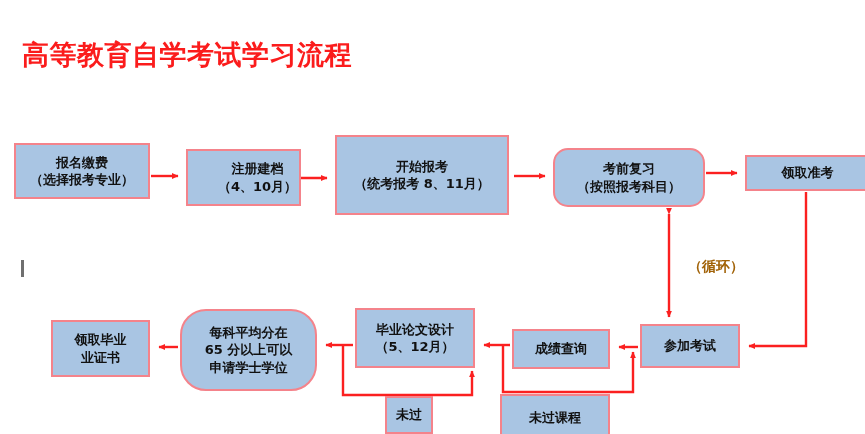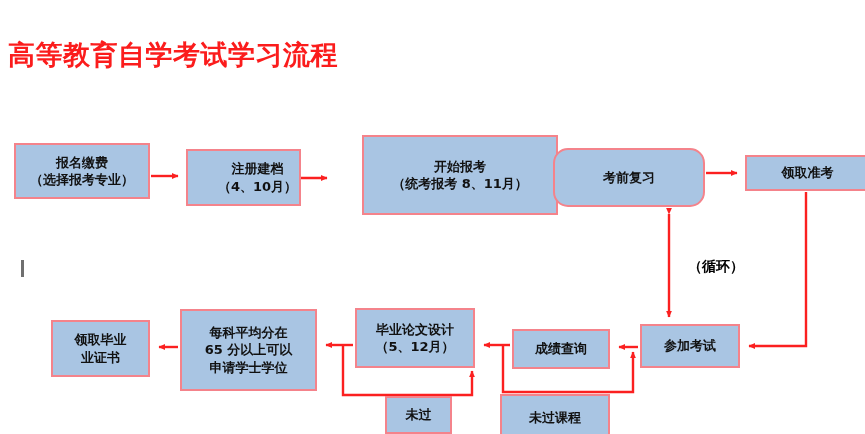--- a/index.html
+++ b/index.html
@@ -14,21 +14,21 @@
     font-family: "DejaVu Sans", "Liberation Sans", sans-serif;
   }
   #stage {
     position: relative;
     width: 865px;
     height: 434px;
     background: #ffffff;
   }
   #title {
     position: absolute;
-    left: 8px;
+    left: 22px;
     top: 37px;
     font-size: 27px;
     font-weight: bold;
     color: #fb1c1c;
     letter-spacing: 0.5px;
     white-space: nowrap;
     font-family: "DejaVu Sans", "Liberation Sans", sans-serif;
   }
   .node {
     position: absolute;
@@ -45,21 +45,21 @@
     line-height: 1.32;
     text-align: center;
     white-space: nowrap;
     font-family: "DejaVu Sans", "Liberation Sans", sans-serif;
   }
   .node .ln { display: block; }
   .loop-label {
     position: absolute;
     font-size: 14px;
     font-weight: bold;
-    color: #000000;
+    color: #a16207;
     white-space: nowrap;
     font-family: "DejaVu Sans", "Liberation Sans", sans-serif;
   }
   .caret {
     position: absolute;
     width: 3px;
     height: 17px;
     background: #6f6f6f;
   }
   svg.edges {
@@ -147,58 +147,59 @@
   <div class="node" style="left:14px;top:143px;width:136px;height:56px;align-items:center;">
     <span class="ln">报名缴费</span>
     <span class="ln">（选择报考专业）</span>
   </div>
 
   <div class="node" style="left:186px;top:149px;width:115px;height:57px;padding-left:28px;">
     <span class="ln">注册建档</span>
     <span class="ln">（4、10月）</span>
   </div>
 
-  <div class="node" style="left:335px;top:135px;width:196px;height:80px;margin-left:27px;">
+  <div class="node" style="left:335px;top:135px;width:174px;height:80px;">
     <span class="ln">开始报考</span>
     <span class="ln">（统考报考 8、11月）</span>
   </div>
 
   <div class="node" style="left:553px;top:148px;width:152px;height:59px;border-radius:15px;">
     <span class="ln">考前复习</span>
+    <span class="ln">（按照报考科目）</span>
   </div>
 
   <div class="node" style="left:745px;top:155px;width:125px;height:36px;">
     <span class="ln">领取准考</span>
   </div>
 
   <div class="node" style="left:512px;top:329px;width:98px;height:40px;">
     <span class="ln">成绩查询</span>
   </div>
 
   <div class="node" style="left:640px;top:324px;width:100px;height:44px;">
     <span class="ln">参加考试</span>
   </div>
 
   <div class="node" style="left:355px;top:308px;width:120px;height:60px;align-items:center;">
     <span class="ln">毕业论文设计</span>
     <span class="ln">（5、12月）</span>
   </div>
 
-  <div class="node" style="left:180px;top:309px;width:137px;height:82px;">
+  <div class="node" style="left:180px;top:309px;width:137px;height:82px;border-radius:26px;">
     <span class="ln">每科平均分在</span>
     <span class="ln">65 分以上可以</span>
     <span class="ln">申请学士学位</span>
   </div>
 
   <div class="node" style="left:51px;top:320px;width:99px;height:57px;">
     <span class="ln">领取毕业</span>
     <span class="ln">业证书</span>
   </div>
 
-  <div class="node" style="left:385px;top:396px;width:67px;height:38px;">
+  <div class="node" style="left:385px;top:396px;width:48px;height:38px;">
     <span class="ln">未过</span>
   </div>
 
   <div class="node" style="left:500px;top:394px;width:110px;height:48px;">
     <span class="ln">未过课程</span>
   </div>
 
   <div class="loop-label" style="left:688px;top:258px;">（循环）</div>
 
 </div>

